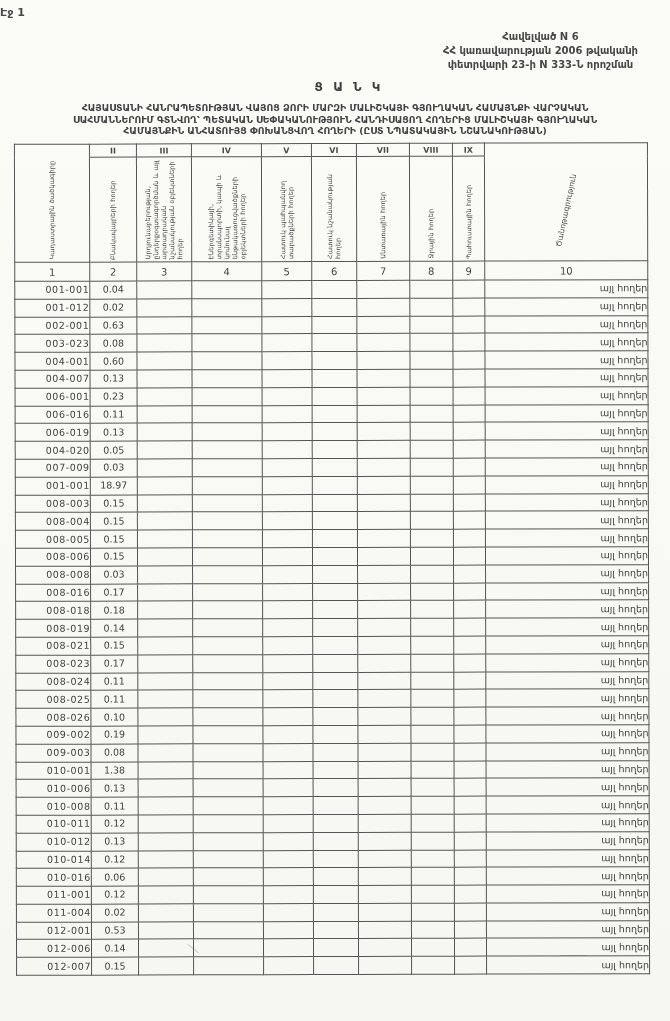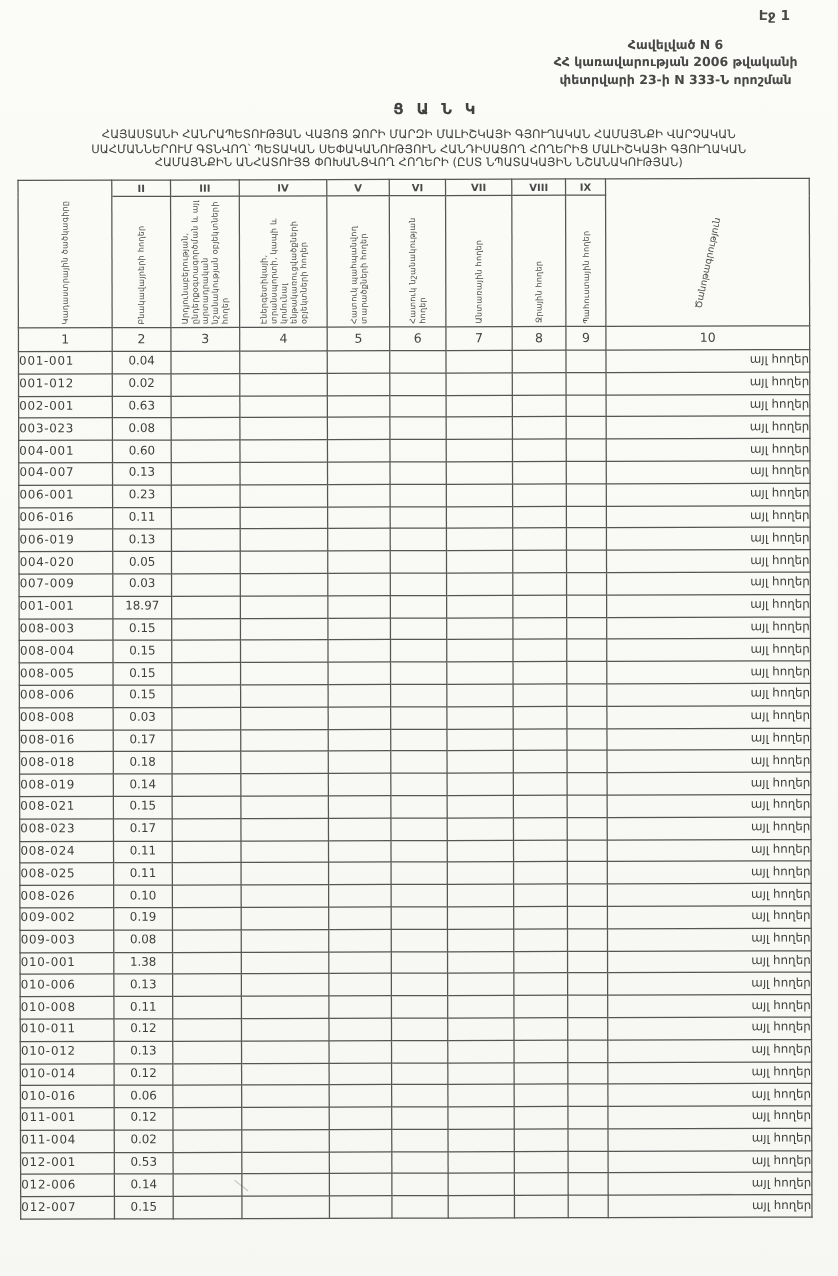--- a/index.html
+++ b/index.html
@@ -8,36 +8,36 @@
     background:#f4f4f1;
     font-family:"DejaVu Sans",sans-serif;
     color:#454545;
   }
   .page{
     position:relative;width:670px;height:1021px;
     background:linear-gradient(180deg,#fbfbf8 0%,#f8f8f4 60%,#f6f6f2 100%);
     box-sizing:border-box;padding-top:6px;
   }
   .page-num{
-    text-align:right;padding-right:38px;
+    text-align:left;padding-right:38px;
     font-size:11px;font-weight:bold;color:#4a4a4a;height:14px;
   }
   .annex{
     margin-top:10px;margin-right:32px;
     text-align:center;float:right;clear:both;
     font-size:10px;font-weight:bold;line-height:14px;color:#474747;
   }
   .after-annex{clear:both;}
   .doc-title{
     text-align:center;margin-top:8px;
     font-size:12px;font-weight:bold;letter-spacing:3px;color:#404040;padding-left:28px;
   }
   .doc-subtitle{
     margin:8px auto 6px auto;max-width:578px;
-    text-align:center;font-size:9.3px;font-weight:normal;line-height:11.6px;
+    text-align:center;font-size:9.3px;font-weight:bold;line-height:11.6px;
     color:#424242;
   }
   table.land{
     border-collapse:collapse;
     margin-left:15px;width:633px;
     transform:rotate(-0.15deg);
     table-layout:fixed;
   }
   table.land th,table.land td{
     border:1px solid #555;
@@ -68,21 +68,21 @@
     position:absolute;left:50%;top:52%;
     transform:translate(-50%,-50%) rotate(-78deg);
     font-size:7.5px;white-space:nowrap;color:#4c4c4c;
   }
   tr.numbers td{
     height:18px;text-align:center;font-size:10px;color:#444;
   }
   tr.data-row td{
     height:16.8px;font-size:9.5px;line-height:12px;color:#3f3f3f;
   }
-  td.code{padding-left:5px;letter-spacing:0.6px;}
+  td.code{padding-left:5px;letter-spacing:0.6px;text-align:right;}
   td.val{text-align:center;}
   td.note{padding-left:6px;font-size:9px;color:#474747;text-align:right;}
   
   .scanline{position:absolute;background:rgba(90,90,90,0.28);pointer-events:none;}
 </style>
 </head>
 <body>
 
 <div class="page">
 

